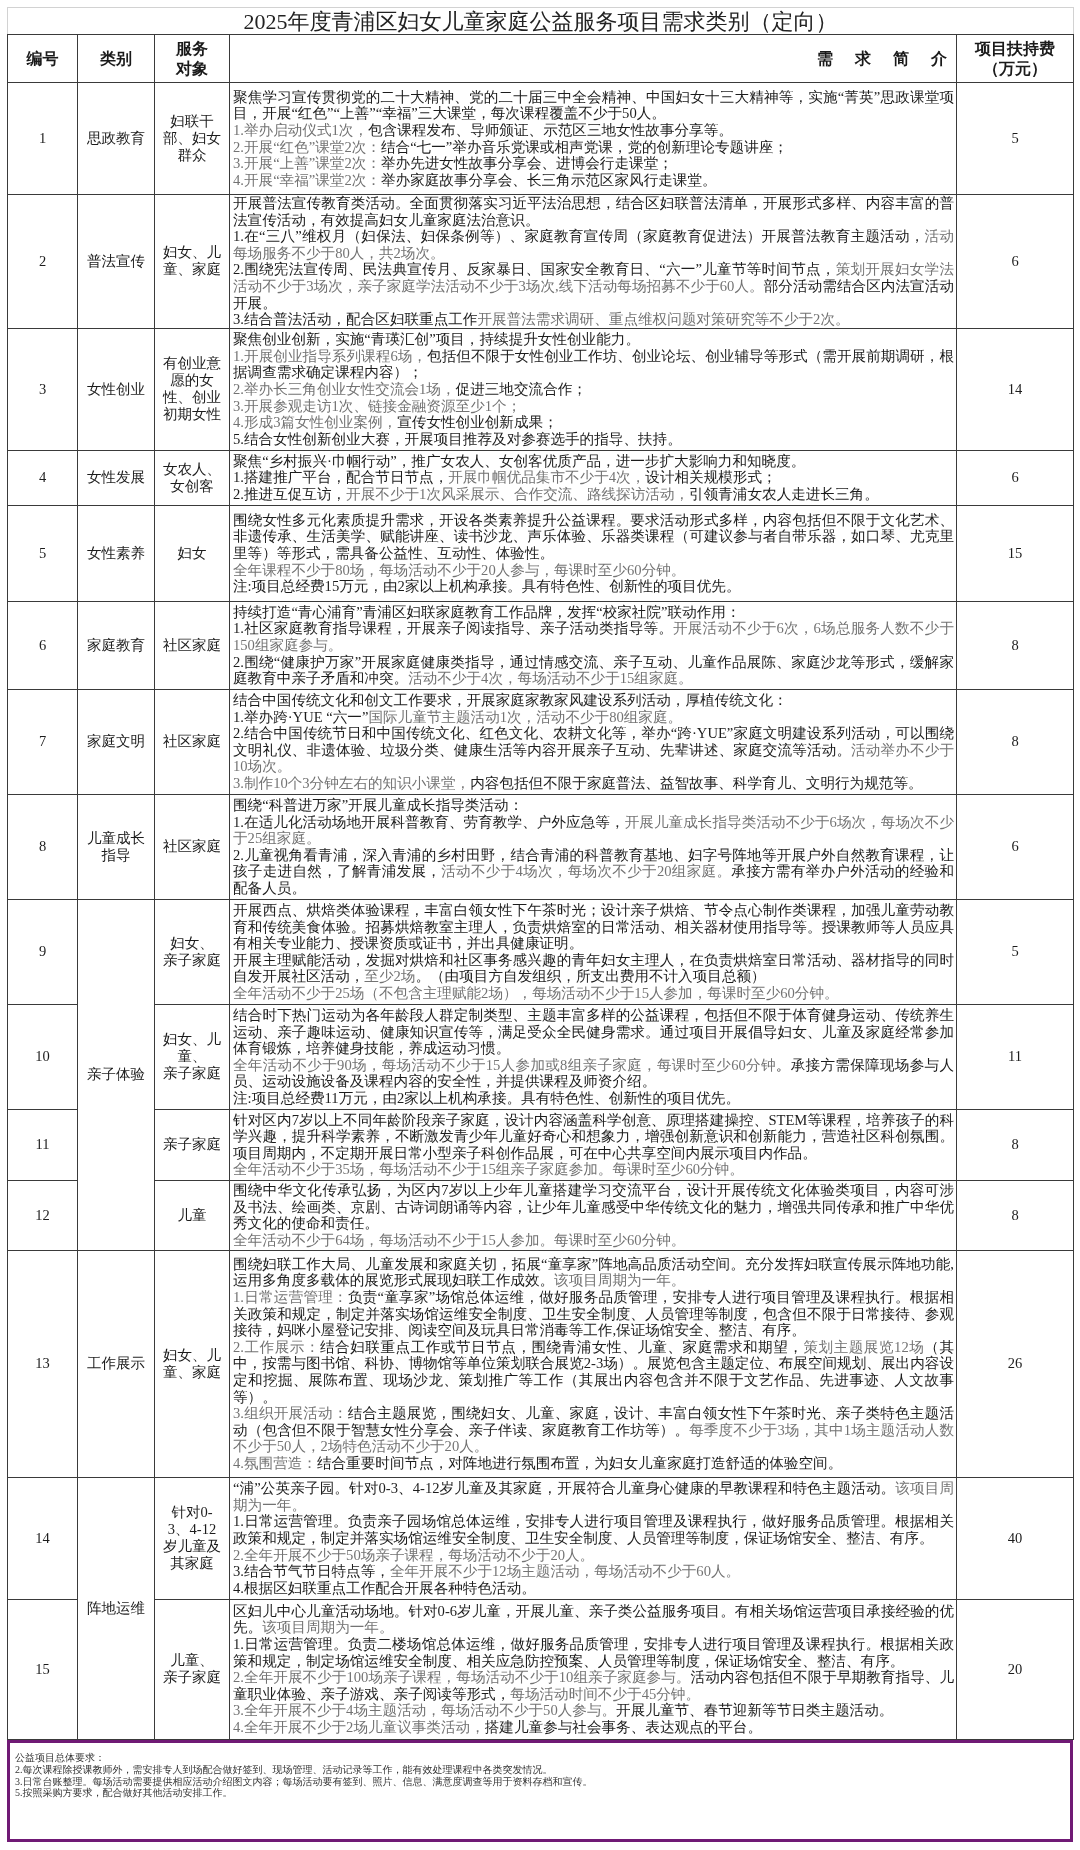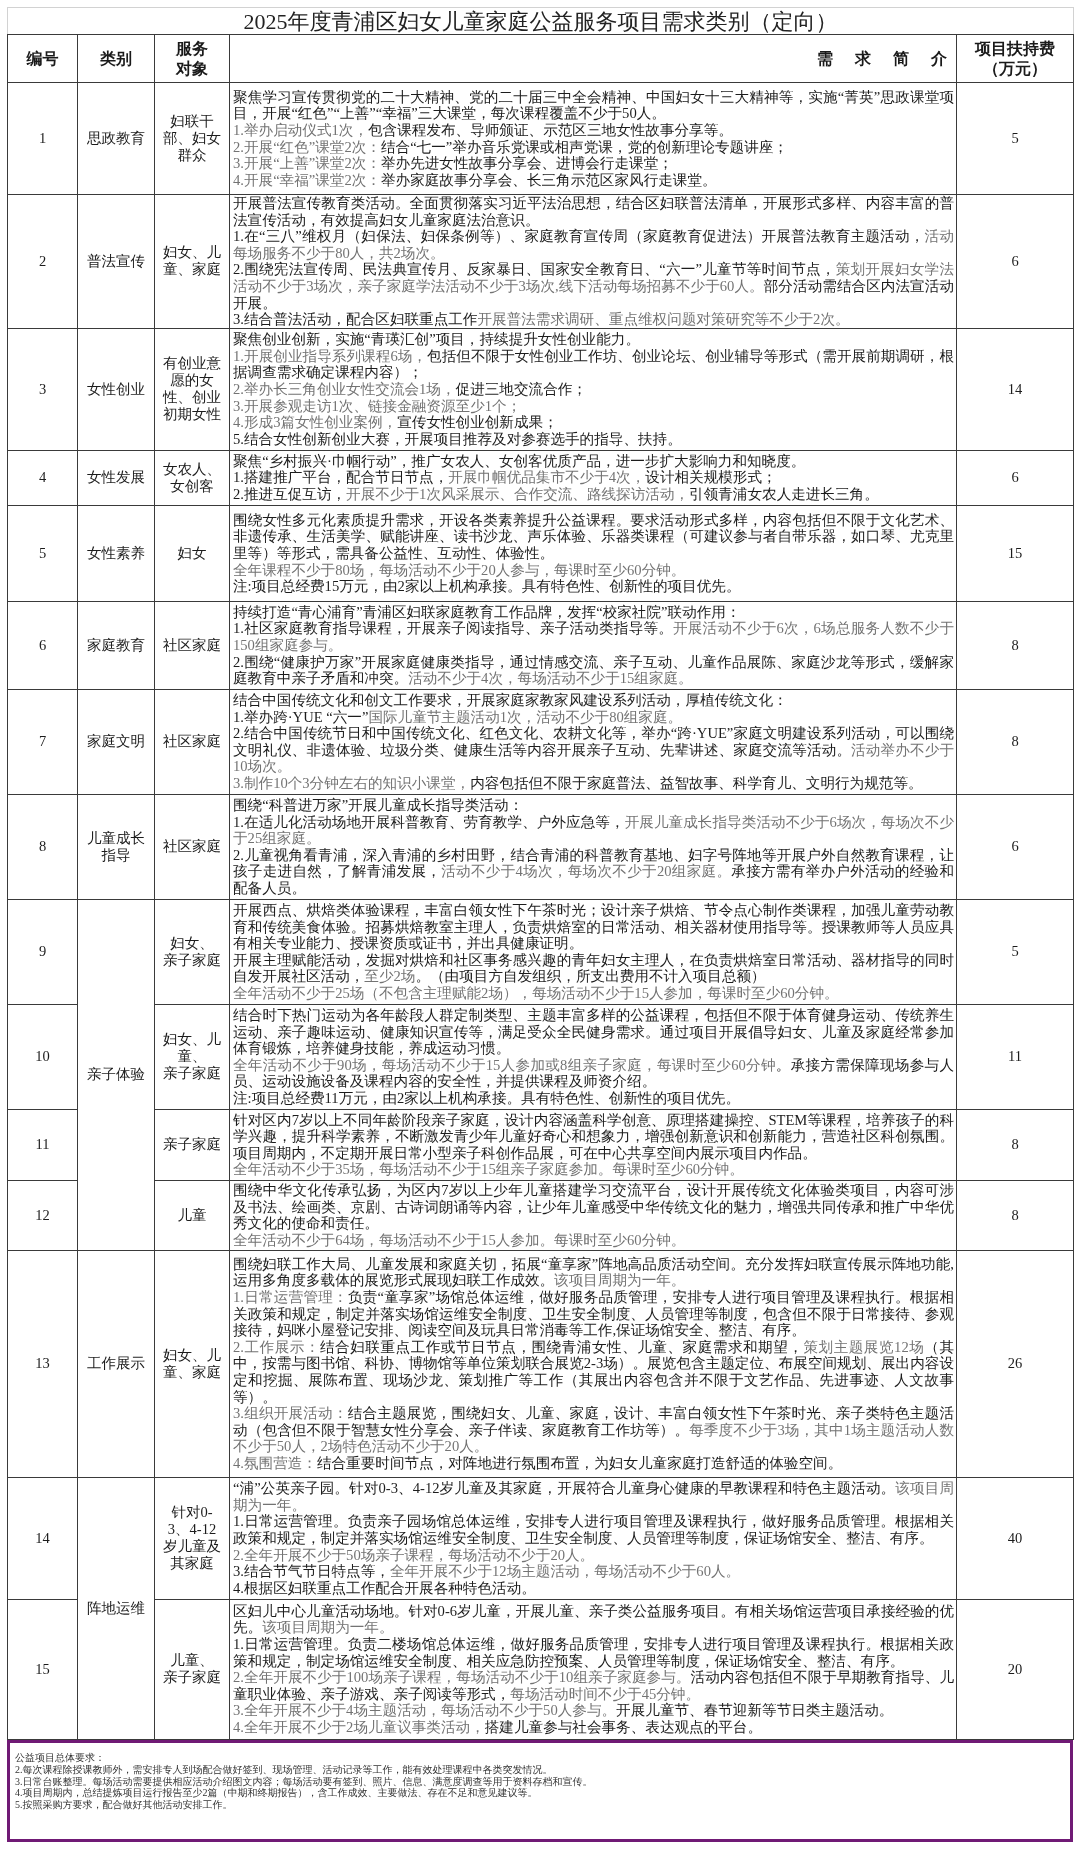--- a/index.html
+++ b/index.html
@@ -266,15 +266,14 @@
         </td>
         <td class="c-fund">20</td>
       </tr>
     </tbody>
 </table>
 
 <div class="footer">
   <div>公益项目总体要求：</div>
   <div>2.每次课程除授课教师外，需安排专人到场配合做好签到、现场管理、活动记录等工作，能有效处理课程中各类突发情况。</div>
   <div>3.日常台账整理。每场活动需要提供相应活动介绍图文内容；每场活动要有签到、照片、信息、满意度调查等用于资料存档和宣传。</div>
-  <div>4.项目周期内，总结提炼项目运行报告至少2篇（中期和终期报告），含工作成效、主要做法、存在不足和意见建议等。</div>
   <div>5.按照采购方要求，配合做好其他活动安排工作。</div>
 </div>
 
 </body></html>

